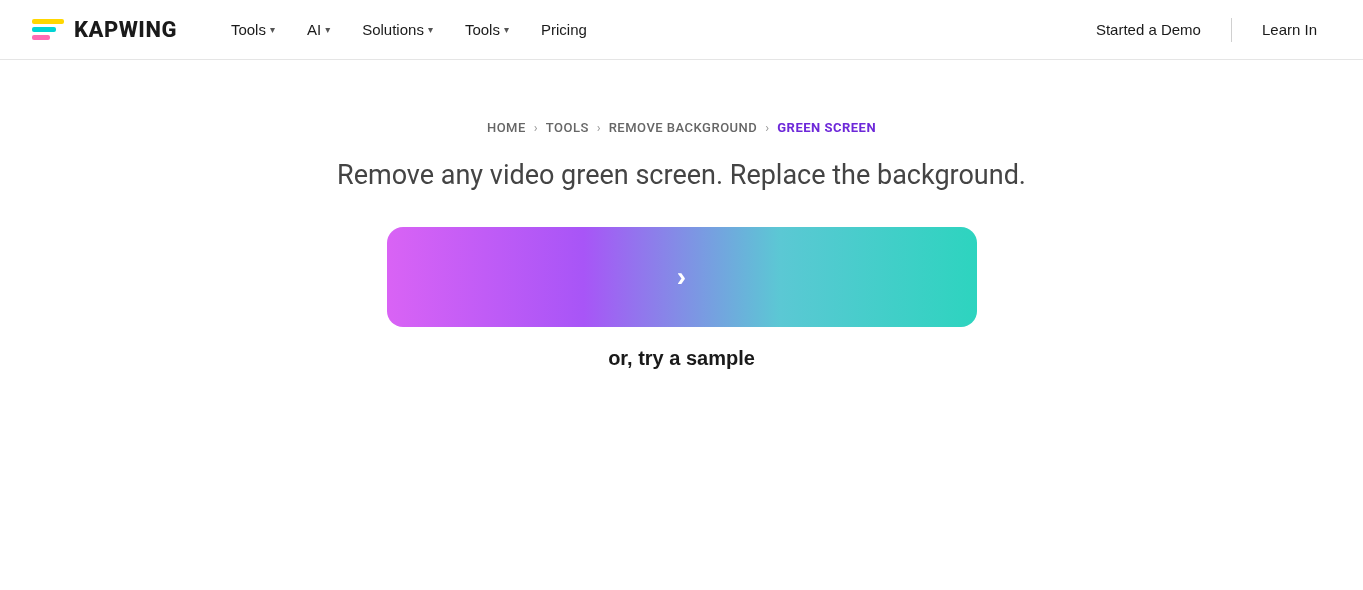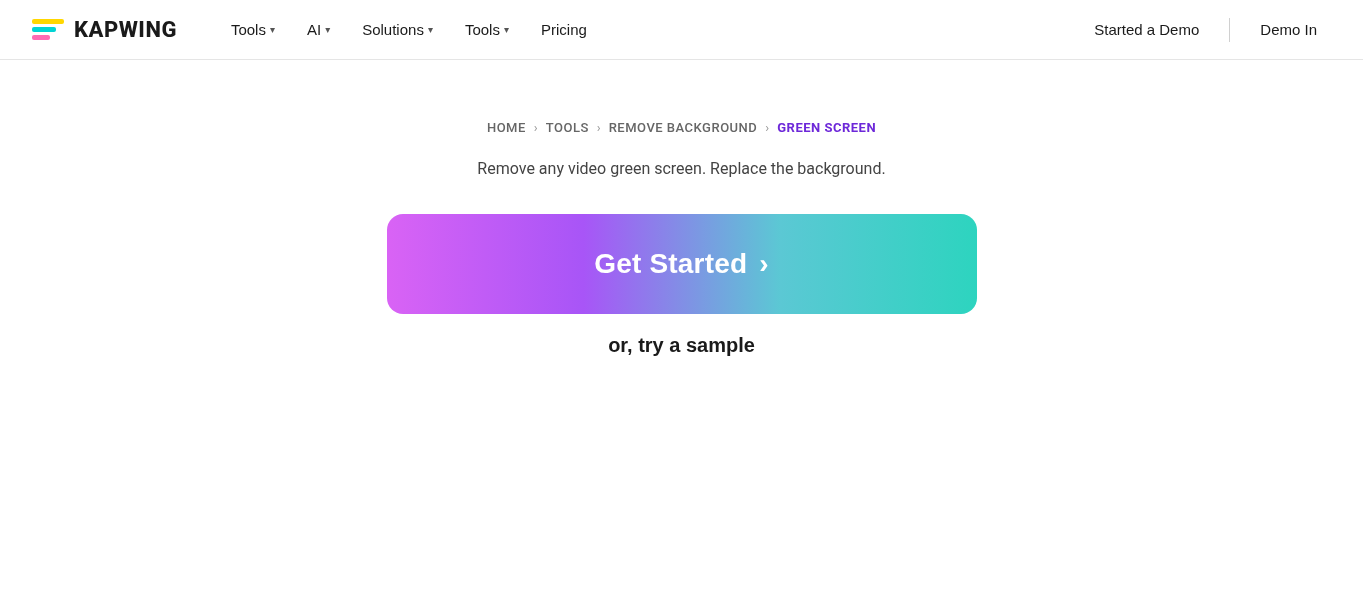--- a/index.html
+++ b/index.html
@@ -159,21 +159,21 @@
       font-size: 60px;
       font-weight: 900;
       color: #1a1a1a;
       text-align: center;
       letter-spacing: -1px;
       line-height: 1.1;
       margin-bottom: 20px;
     }
 
     .page-subtitle {
-      font-size: 16px;
+      font-size: 27px;
       color: #444;
       text-align: center;
       margin-bottom: 36px;
     }
 
     .get-started-btn {
       display: flex;
       align-items: center;
       justify-content: center;
       gap: 12px;
@@ -236,39 +236,38 @@
       <span class="chevron">▾</span>
     </button>
     <button class="nav-item">
       <span>Pricing</span>
     </button>
   </nav>
 
   <div class="nav-right">
     <button class="request-demo">Started a Demo</button>
     <div class="divider"></div>
-    <button class="sign-in">Demo In</button>
+    <button class="sign-in">Learn In</button>
   </div>
 </header>
 
 <main>
 
   <nav class="breadcrumb">
     <span class="breadcrumb-item">HOME</span>
     <span class="breadcrumb-sep">›</span>
     <span class="breadcrumb-item">TOOLS</span>
     <span class="breadcrumb-sep">›</span>
     <span class="breadcrumb-item">REMOVE BACKGROUND</span>
     <span class="breadcrumb-sep">›</span>
     <span class="breadcrumb-item active">GREEN SCREEN</span>
   </nav>
 
 
   <p class="page-subtitle">Remove any video green screen. Replace the background.</p>
 
   <button class="get-started-btn">
-    <span>Get Started</span>
     <span class="chevron-right">›</span>
   </button>
 
   <button class="try-sample">or, try a sample</button>
 
 </main>
 
 </body></html>

